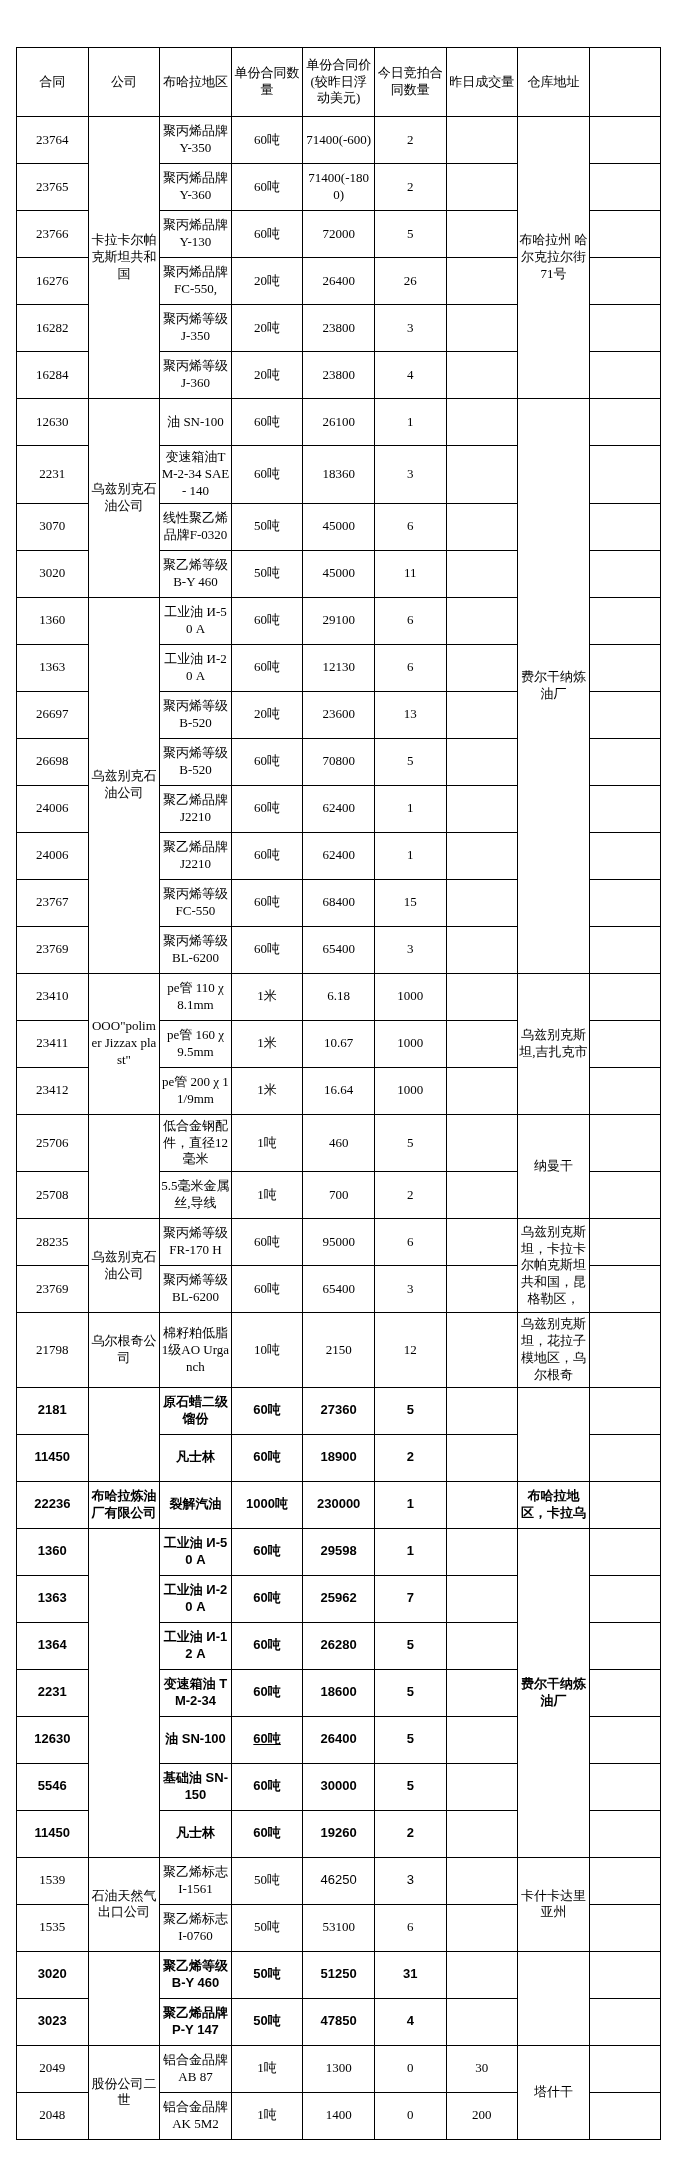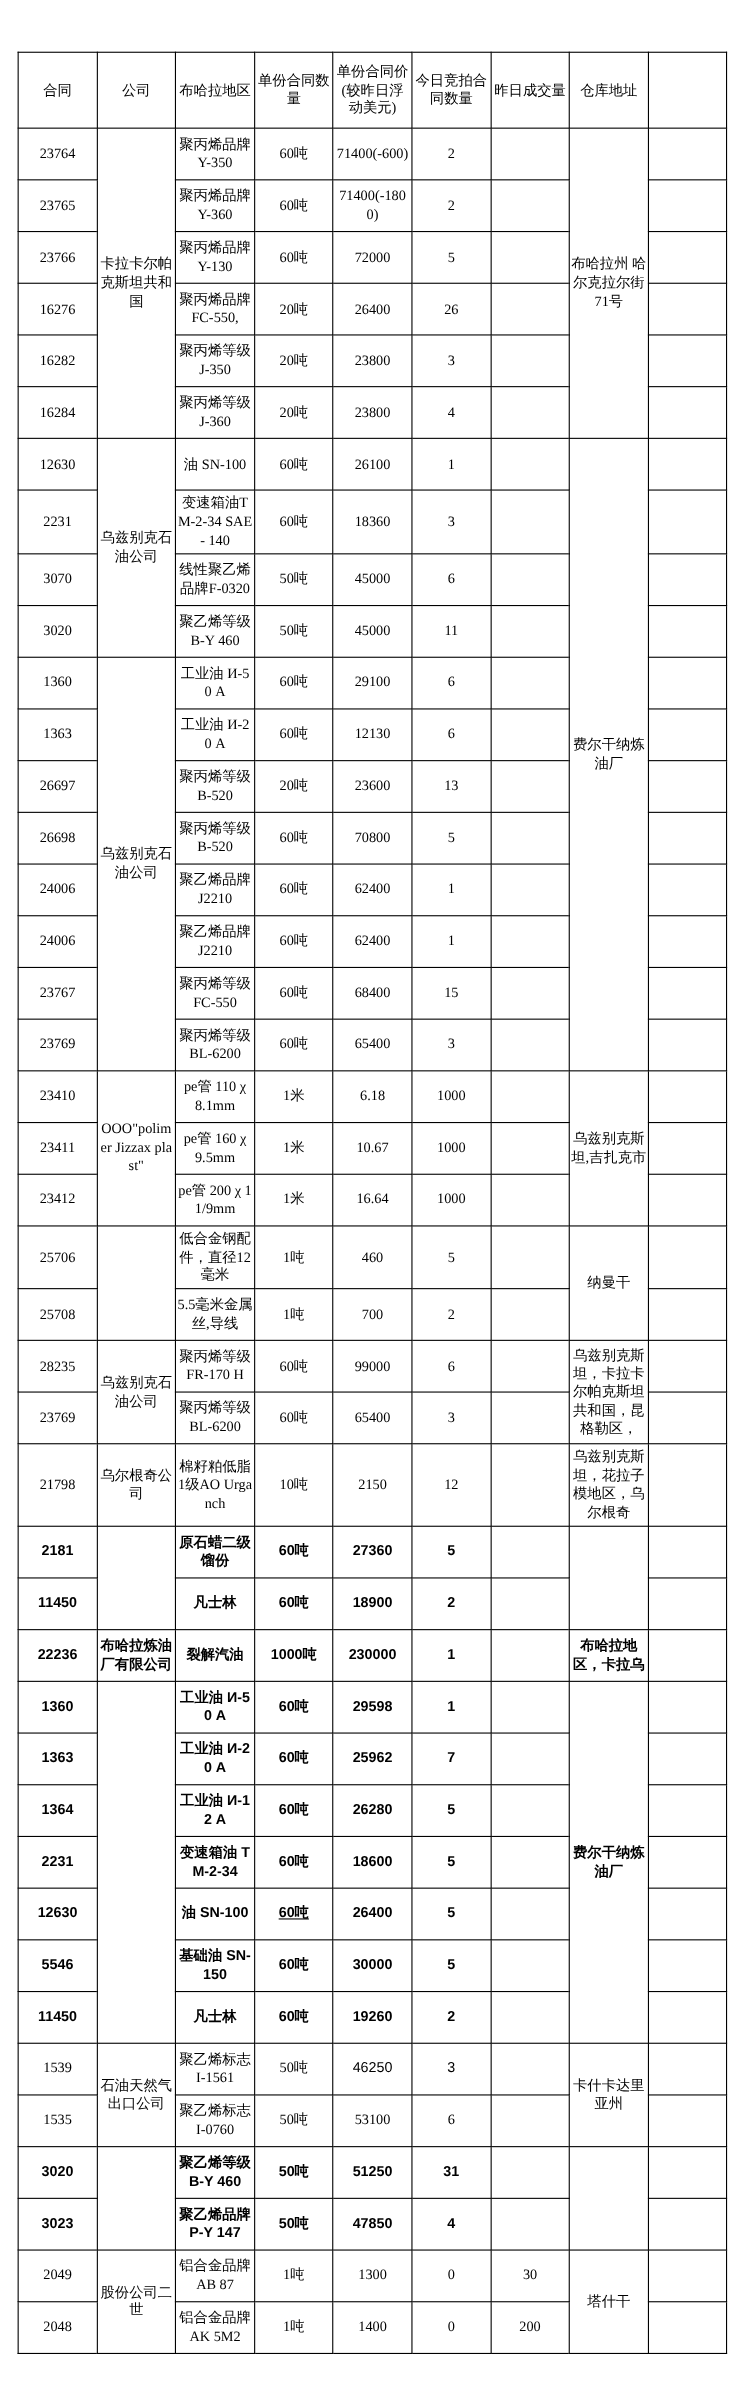--- a/index.html
+++ b/index.html
@@ -274,21 +274,21 @@
           <td>700</td>
           <td>2</td>
           <td></td>
           <td></td>
         </tr>
         <tr>
           <td>28235</td>
           <td rowspan="2">乌兹别克石油公司</td>
           <td>聚丙烯等级 FR-170 H</td>
           <td>60吨</td>
-          <td>99000</td>
+          <td>95000</td>
           <td>6</td>
           <td></td>
           <td rowspan="2">乌兹别克斯坦，卡拉卡尔帕克斯坦共和国，昆格勒区，</td>
           <td></td>
         </tr>
         <tr>
           <td>23769</td>
           <td>聚丙烯等级BL-6200</td>
           <td>60吨</td>
           <td>65400</td>

